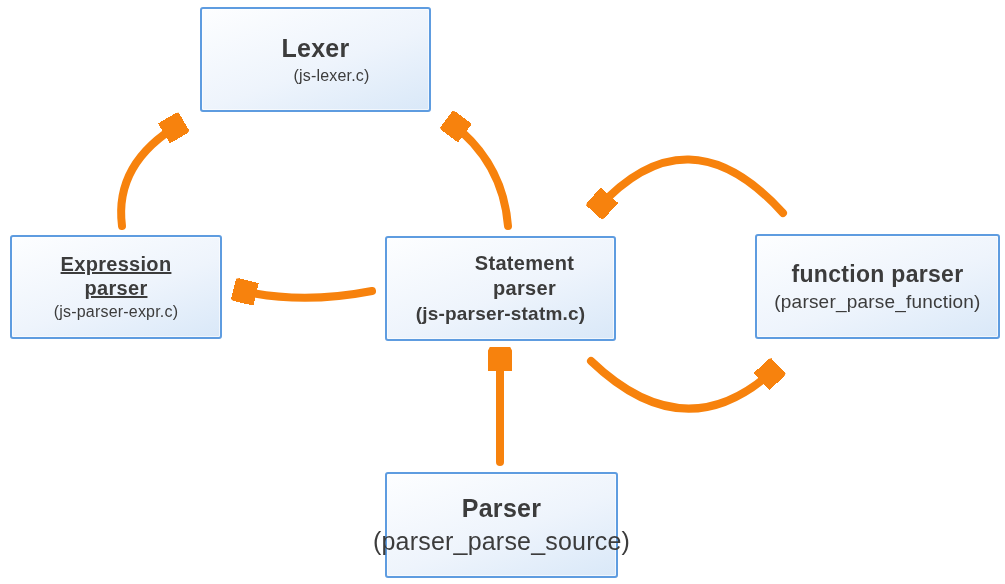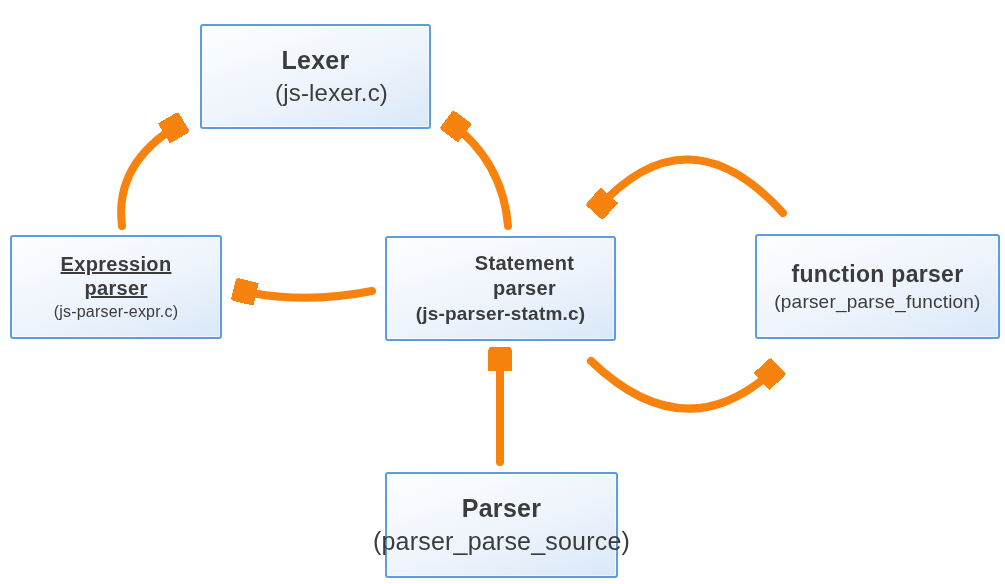--- a/index.html
+++ b/index.html
@@ -25,23 +25,23 @@
     border-radius:3px;
     background:linear-gradient(160deg,var(--box-fill-top) 0%, #EEF4FC 55%, var(--box-fill-bottom) 100%);
     display:flex;flex-direction:column;justify-content:center;align-items:center;
     text-align:center;
     color:var(--text);
     box-shadow:inset 0 0 0 1px rgba(255,255,255,.6);
   }
   .node .title{font-weight:bold;white-space:pre-line;line-height:1.22;letter-spacing:.3px;}
   .node .subtitle{line-height:1.25;margin-top:2px;letter-spacing:.2px;}
 
-  .node-lexer{left:200px;top:24px;width:231px;height:105px;}
+  .node-lexer{left:200px;top:7px;width:231px;height:105px;}
   .node-lexer .title{font-size:25px;}
-  .node-lexer .subtitle{font-size:24px;margin-left:32px;}
+  .node-lexer .subtitle{font-size:16px;margin-left:32px;}
 
   .node-expression{left:10px;top:235px;width:212px;height:104px;}
   .node-expression .title{font-size:20px;text-decoration:underline;}
   .node-expression .subtitle{font-size:16px;}
 
   .node-statement{left:385px;top:236px;width:231px;height:105px;}
   .node-statement .title{font-size:20px;margin-left:48px;}
   .node-statement .subtitle{font-size:19px;font-weight:bold;}
 
   .node-function{left:755px;top:234px;width:245px;height:105px;}

